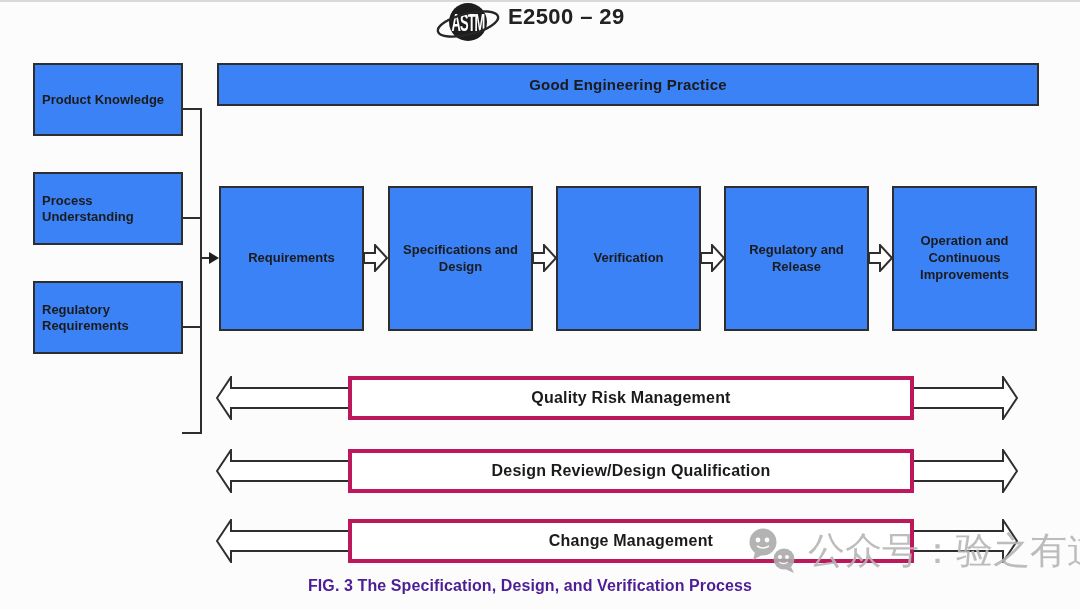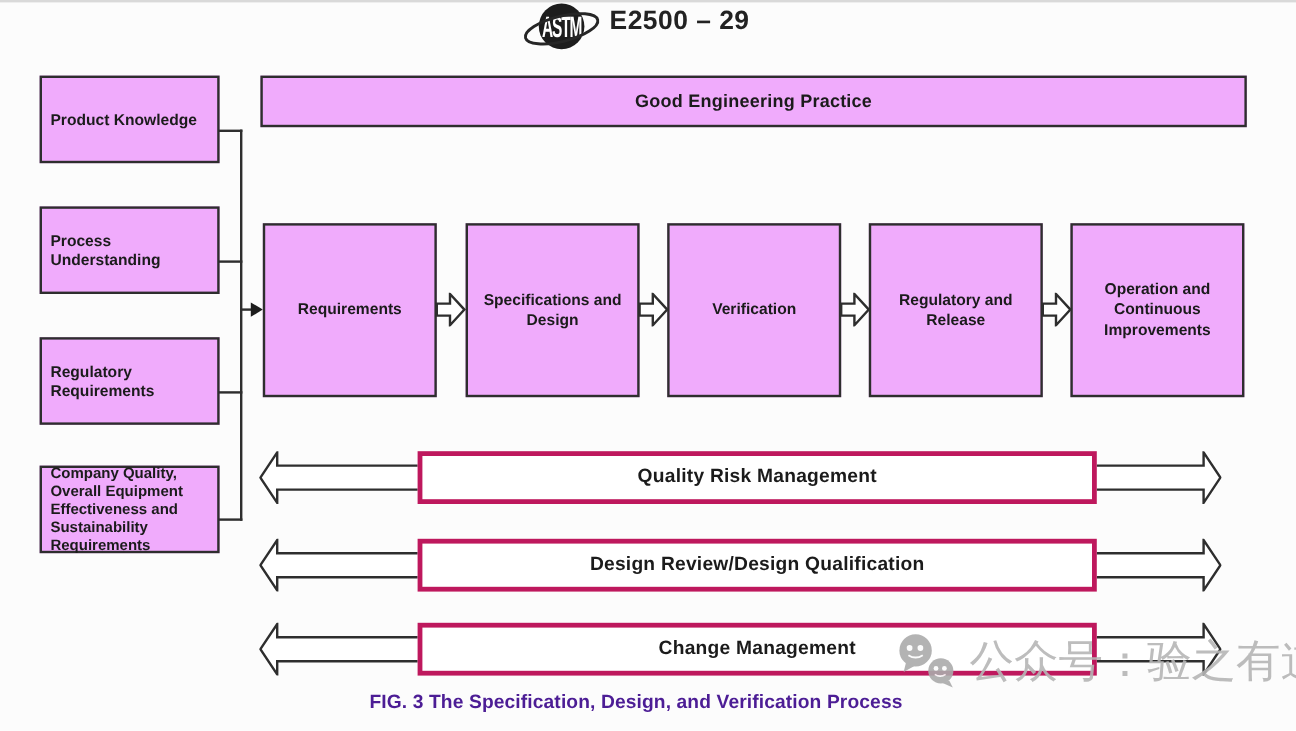--- a/index.html
+++ b/index.html
@@ -12,21 +12,21 @@
   .topstrip { position:absolute; left:0; top:0; width:1080px; height:2px; background:#d9d9d9; }
 
   .doc-title {
     position:absolute; left:508px; top:4px;
     font-size:22px; font-weight:bold; letter-spacing:0.4px; color:#222;
   }
   .logo { position:absolute; left:434px; top:0; }
 
   .box {
     position:absolute; box-sizing:border-box;
-    border:2px solid #2e2e2e; background:#f0abfc;
+    border:2px solid #2e2e2e; background:#3b82f6;
     font-weight:bold; color:#1b1b1b;
   }
   .lbox { width:150px; height:73px; left:33px; display:flex; align-items:center;
           padding:4px 6px 4px 7px; font-size:13px; line-height:1.18; }
   .lbox-small { font-size:12.5px; line-height:1.2; }
 
   .gep { left:217px; top:63px; width:822px; height:43px;
          display:flex; align-items:center; justify-content:center;
          font-size:15px; letter-spacing:0.2px; }
 
@@ -73,23 +73,20 @@
   <div class="doc-title">E2500 – 29</div>
 
   <div class="box lbox" style="top:63px">
     <span>Product Knowledge</span>
   </div>
   <div class="box lbox" style="top:172px">
     <span>Process Understanding</span>
   </div>
   <div class="box lbox" style="top:281px">
     <span>Regulatory Requirements</span>
-  </div>
-  <div class="box lbox lbox-small" style="top:388px">
-    <span>Company Quality, Overall Equipment Effectiveness and Sustainability Requirements</span>
   </div>
 
   <div class="hline" style="left:182px; top:108px; width:20px;"></div>
   <div class="hline" style="left:182px; top:217px; width:20px;"></div>
   <div class="hline" style="left:182px; top:326px; width:20px;"></div>
   <div class="hline" style="left:182px; top:432px; width:20px;"></div>
   <div class="vline" style="left:200px; top:108px; height:326px;"></div>
   <div class="hline" style="left:200px; top:257px; width:11px;"></div>
   <div class="tri-right" style="left:209px; top:252px;"></div>
 

